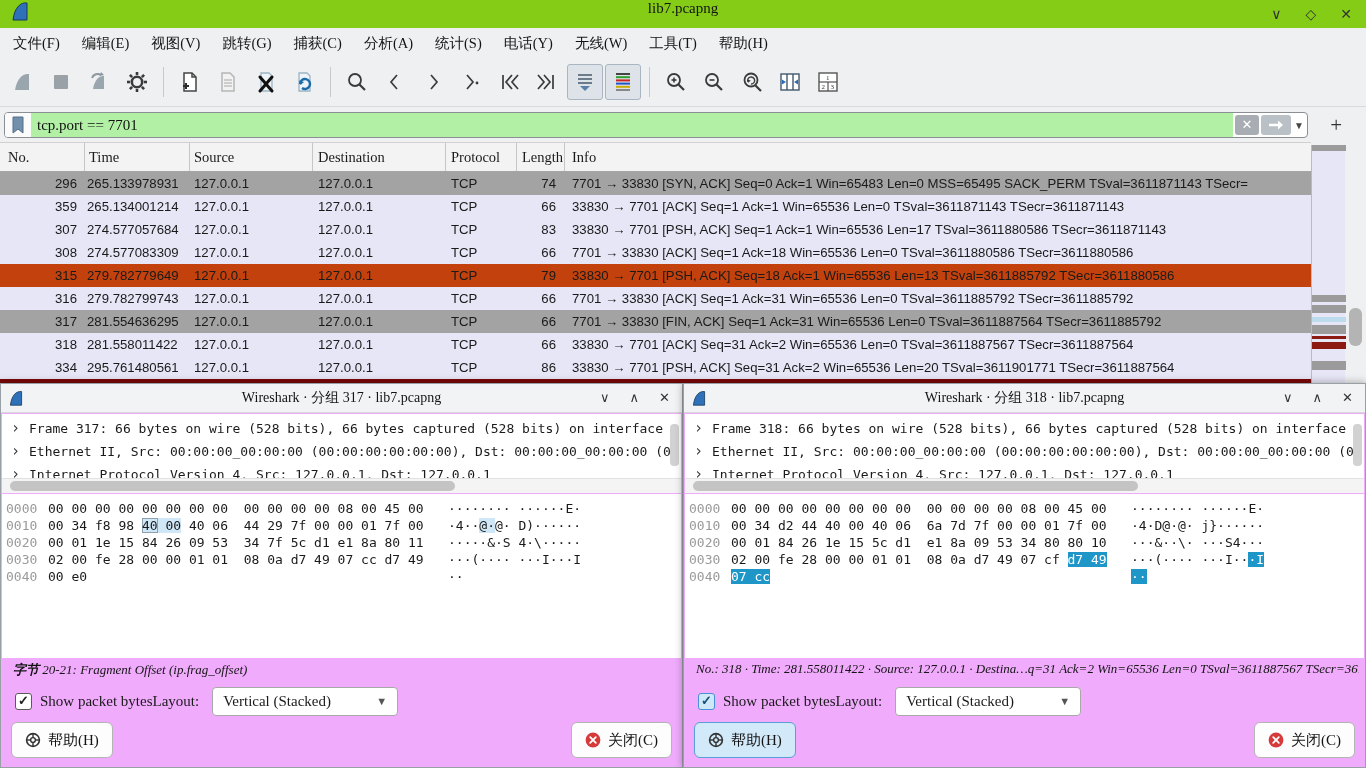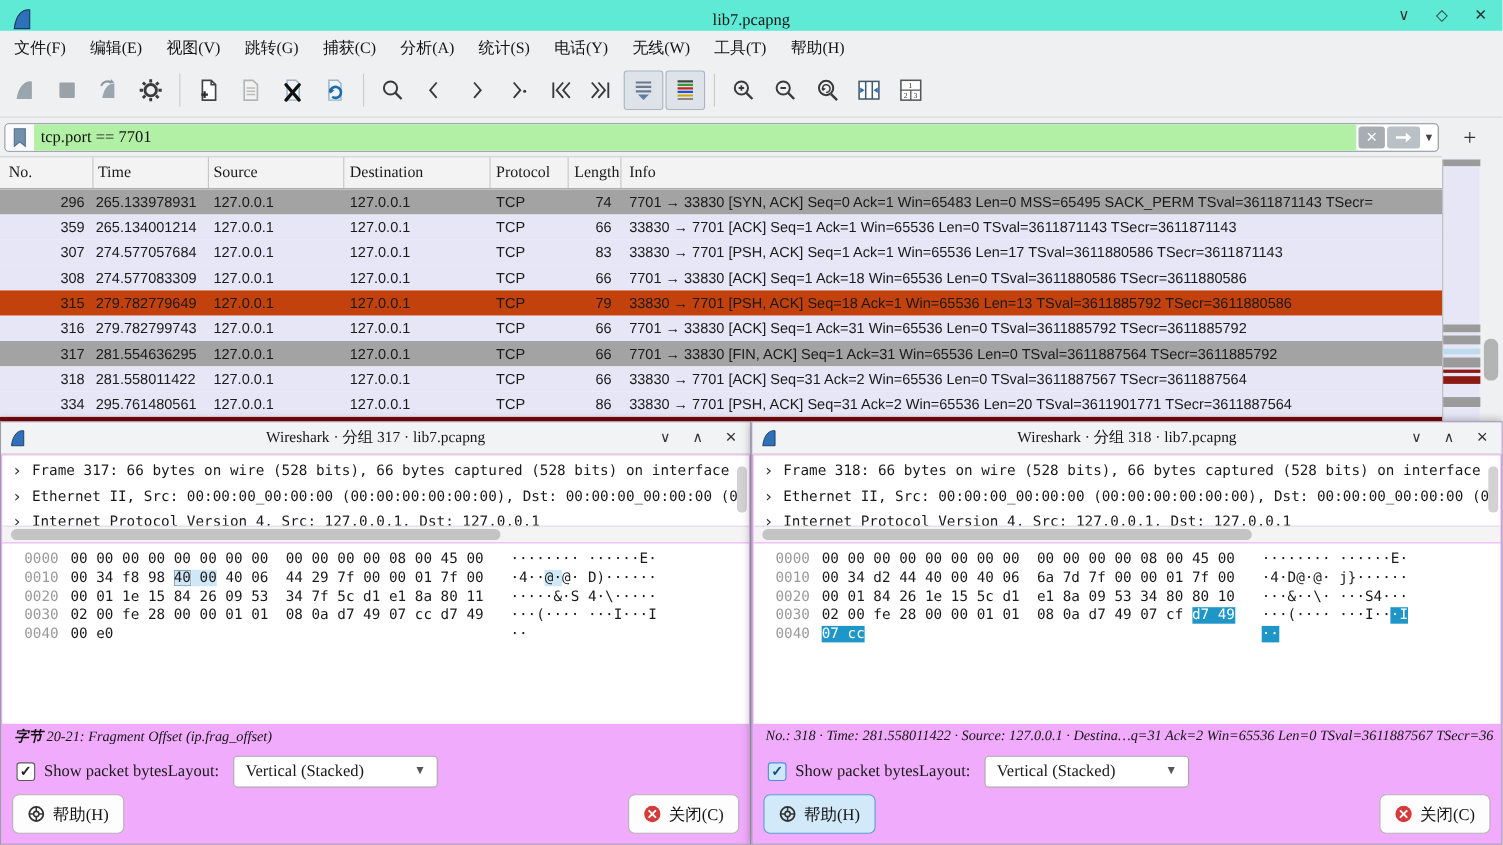--- a/index.html
+++ b/index.html
@@ -1,20 +1,20 @@
 <!DOCTYPE html>
 <html><head>
 <meta charset="utf-8">
 <style>
   *{margin:0;padding:0;box-sizing:border-box}
   html,body{width:1366px;height:768px;overflow:hidden}
   body{position:relative;background:#eff0f1;font-family:"Liberation Serif","DejaVu Serif",serif;color:#1a1a1a}
 
   
-  .titlebar{position:absolute;left:0;top:0;width:1366px;height:28px;background:#5eead4;display:flex;align-items:flex-end}
+  .titlebar{position:absolute;left:0;top:0;width:1366px;height:28px;background:#84cc16;display:flex;align-items:flex-start}
   .titlebar .fin{margin-left:10px}
   .win-title{position:absolute;left:0;right:0;text-align:center;font-size:15px;color:#141414}
   .win-ctrls{position:absolute;right:14px;top:0;height:28px;display:flex;align-items:center;gap:24px;font-size:14px;color:#333}
   .win-ctrls span{cursor:default}
 
   
   .menubar{position:absolute;left:2px;top:28px;width:1364px;height:30px;display:flex;align-items:center}
   .menu-item{padding:4px 11px;font-size:14.5px;color:#141414}
 
   
@@ -73,21 +73,21 @@
   .dlg-title-text{position:absolute;left:0;right:0;text-align:center;font-size:14px;color:#141414}
   .dlg-ctrls{position:absolute;right:12px;display:flex;gap:20px;font-size:13px;color:#333}
   .tree{position:absolute;left:1px;right:1px;top:30px;height:64px;background:#fff;overflow:hidden}
   .tree-line{position:relative;height:23px;line-height:23px;padding-left:27px;font-family:"DejaVu Sans Mono","Liberation Mono",monospace;font-size:13px;white-space:nowrap;overflow:hidden}
   .tree-line:first-child{margin-top:3px}
   .chev{position:absolute;left:9px;top:0;color:#333;font-size:15px}
   .vscroll{position:absolute;right:3px;top:8px;width:9px;height:42px;background:#d2d2d2;border-radius:4px}
   .hscroll{position:absolute;left:1px;right:1px;top:94px;height:15px;background:#f4f4f4;border-top:1px solid #e2e2e2}
   .hthumb{position:absolute;left:8px;top:2px;width:445px;height:10px;background:#c4c4c4;border-radius:5px}
   .hexpane{position:absolute;left:1px;right:1px;top:110px;height:164px;background:#fff;padding-top:6px}
-  .hex-line{display:flex;height:17px;line-height:17px;font-family:"DejaVu Sans Mono","Liberation Mono",monospace;font-size:13px;padding-left:20px;white-space:pre}
+  .hex-line{display:flex;height:17px;line-height:17px;font-family:"DejaVu Sans Mono","Liberation Mono",monospace;font-size:13px;padding-left:4px;white-space:pre}
   .hoff{width:42px;color:#9a9a9a}
   .hbytes{width:388px}
   .hascii{margin-left:12px}
   .hl-a{background:#cfe7f7;box-shadow:inset 0 0 0 1px #8fa0af}
   .hl-l{background:#cfe7f7}
   .hl-s{background:#1e96c8;color:#fff}
   .dlg-status{position:absolute;left:12px;right:6px;top:277px;font-size:13px;font-style:italic;white-space:nowrap;overflow:hidden;color:#141414}
   .dlg-status b{}
   .dlg-controls{position:absolute;left:14px;right:12px;top:302px;height:30px;display:flex;align-items:center}
   .chk{width:17px;height:17px;border:1px solid #5a5a5a;border-radius:3px;background:#fff;display:flex;align-items:center;justify-content:center;font-size:13px;font-weight:bold;color:#222}

